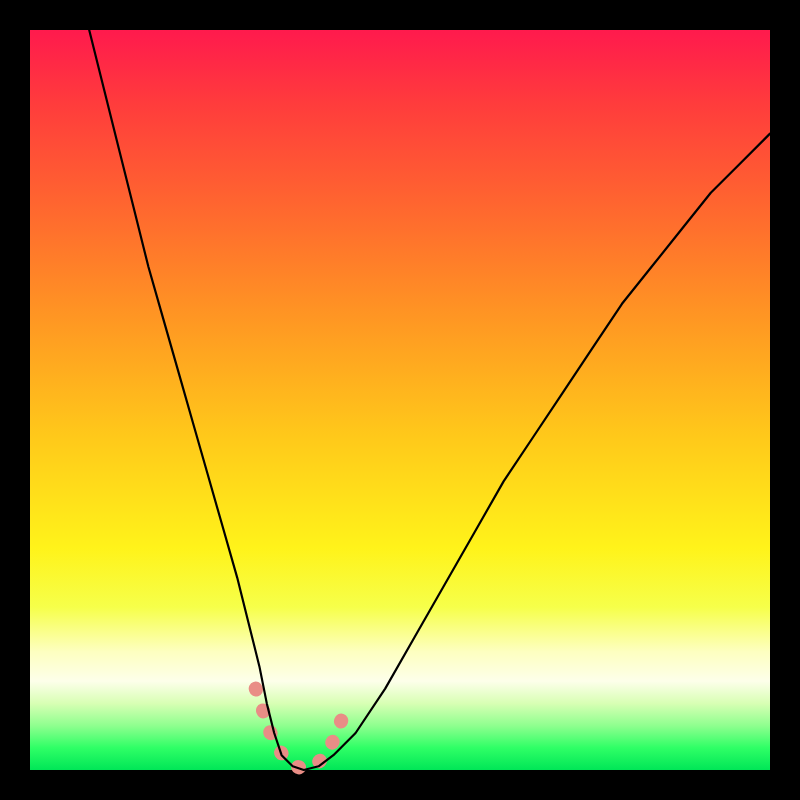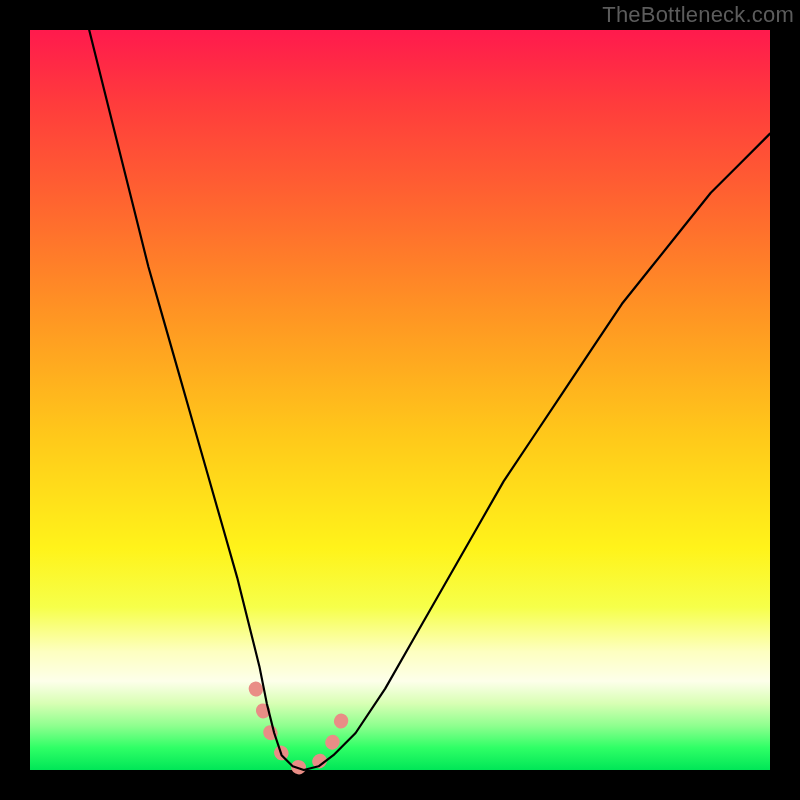--- a/index.html
+++ b/index.html
@@ -56,14 +56,13 @@
 
 <div class="frame">
   <div class="plot-area">
     <svg class="curve" viewBox="0 0 740 740" preserveAspectRatio="none">
       <g id="series-group">
           <path d="M225.70 658.60 L233.10 680.80 L240.50 703.00 L247.90 717.80 L255.30 728.90 L262.70 734.82 L270.10 737.78 L277.50 737.78 L284.90 734.82 L292.30 728.90 L299.70 717.80 L307.10 703.00 L314.50 680.80" fill="none" stroke="#e98d86" stroke-width="14" stroke-linecap="round" stroke-linejoin="round" stroke-dasharray="1 22"></path>
           <path d="M59.20 0.00 L74.00 59.20 L88.80 118.40 L103.60 177.60 L118.40 236.80 L133.20 288.60 L148.00 340.40 L162.80 392.20 L177.60 444.00 L192.40 495.80 L207.20 547.60 L218.30 592.00 L229.40 636.40 L236.80 673.40 L244.20 703.00 L251.60 725.20 L262.70 736.30 L273.80 740.00 L288.60 736.30 L303.40 725.20 L325.60 703.00 L355.20 658.60 L384.80 606.80 L414.40 555.00 L444.00 503.20 L473.60 451.40 L503.20 407.00 L532.80 362.60 L562.40 318.20 L592.00 273.80 L621.60 236.80 L651.20 199.80 L680.80 162.80 L710.40 133.20 L740.00 103.60" fill="none" stroke="#000000" stroke-width="2.2" stroke-linecap="round" stroke-linejoin="round"></path>
         </g>
     </svg>
   </div>
-  <div class="watermark">TheBottleneck.com</div>
 </div>
 
 </body></html>

